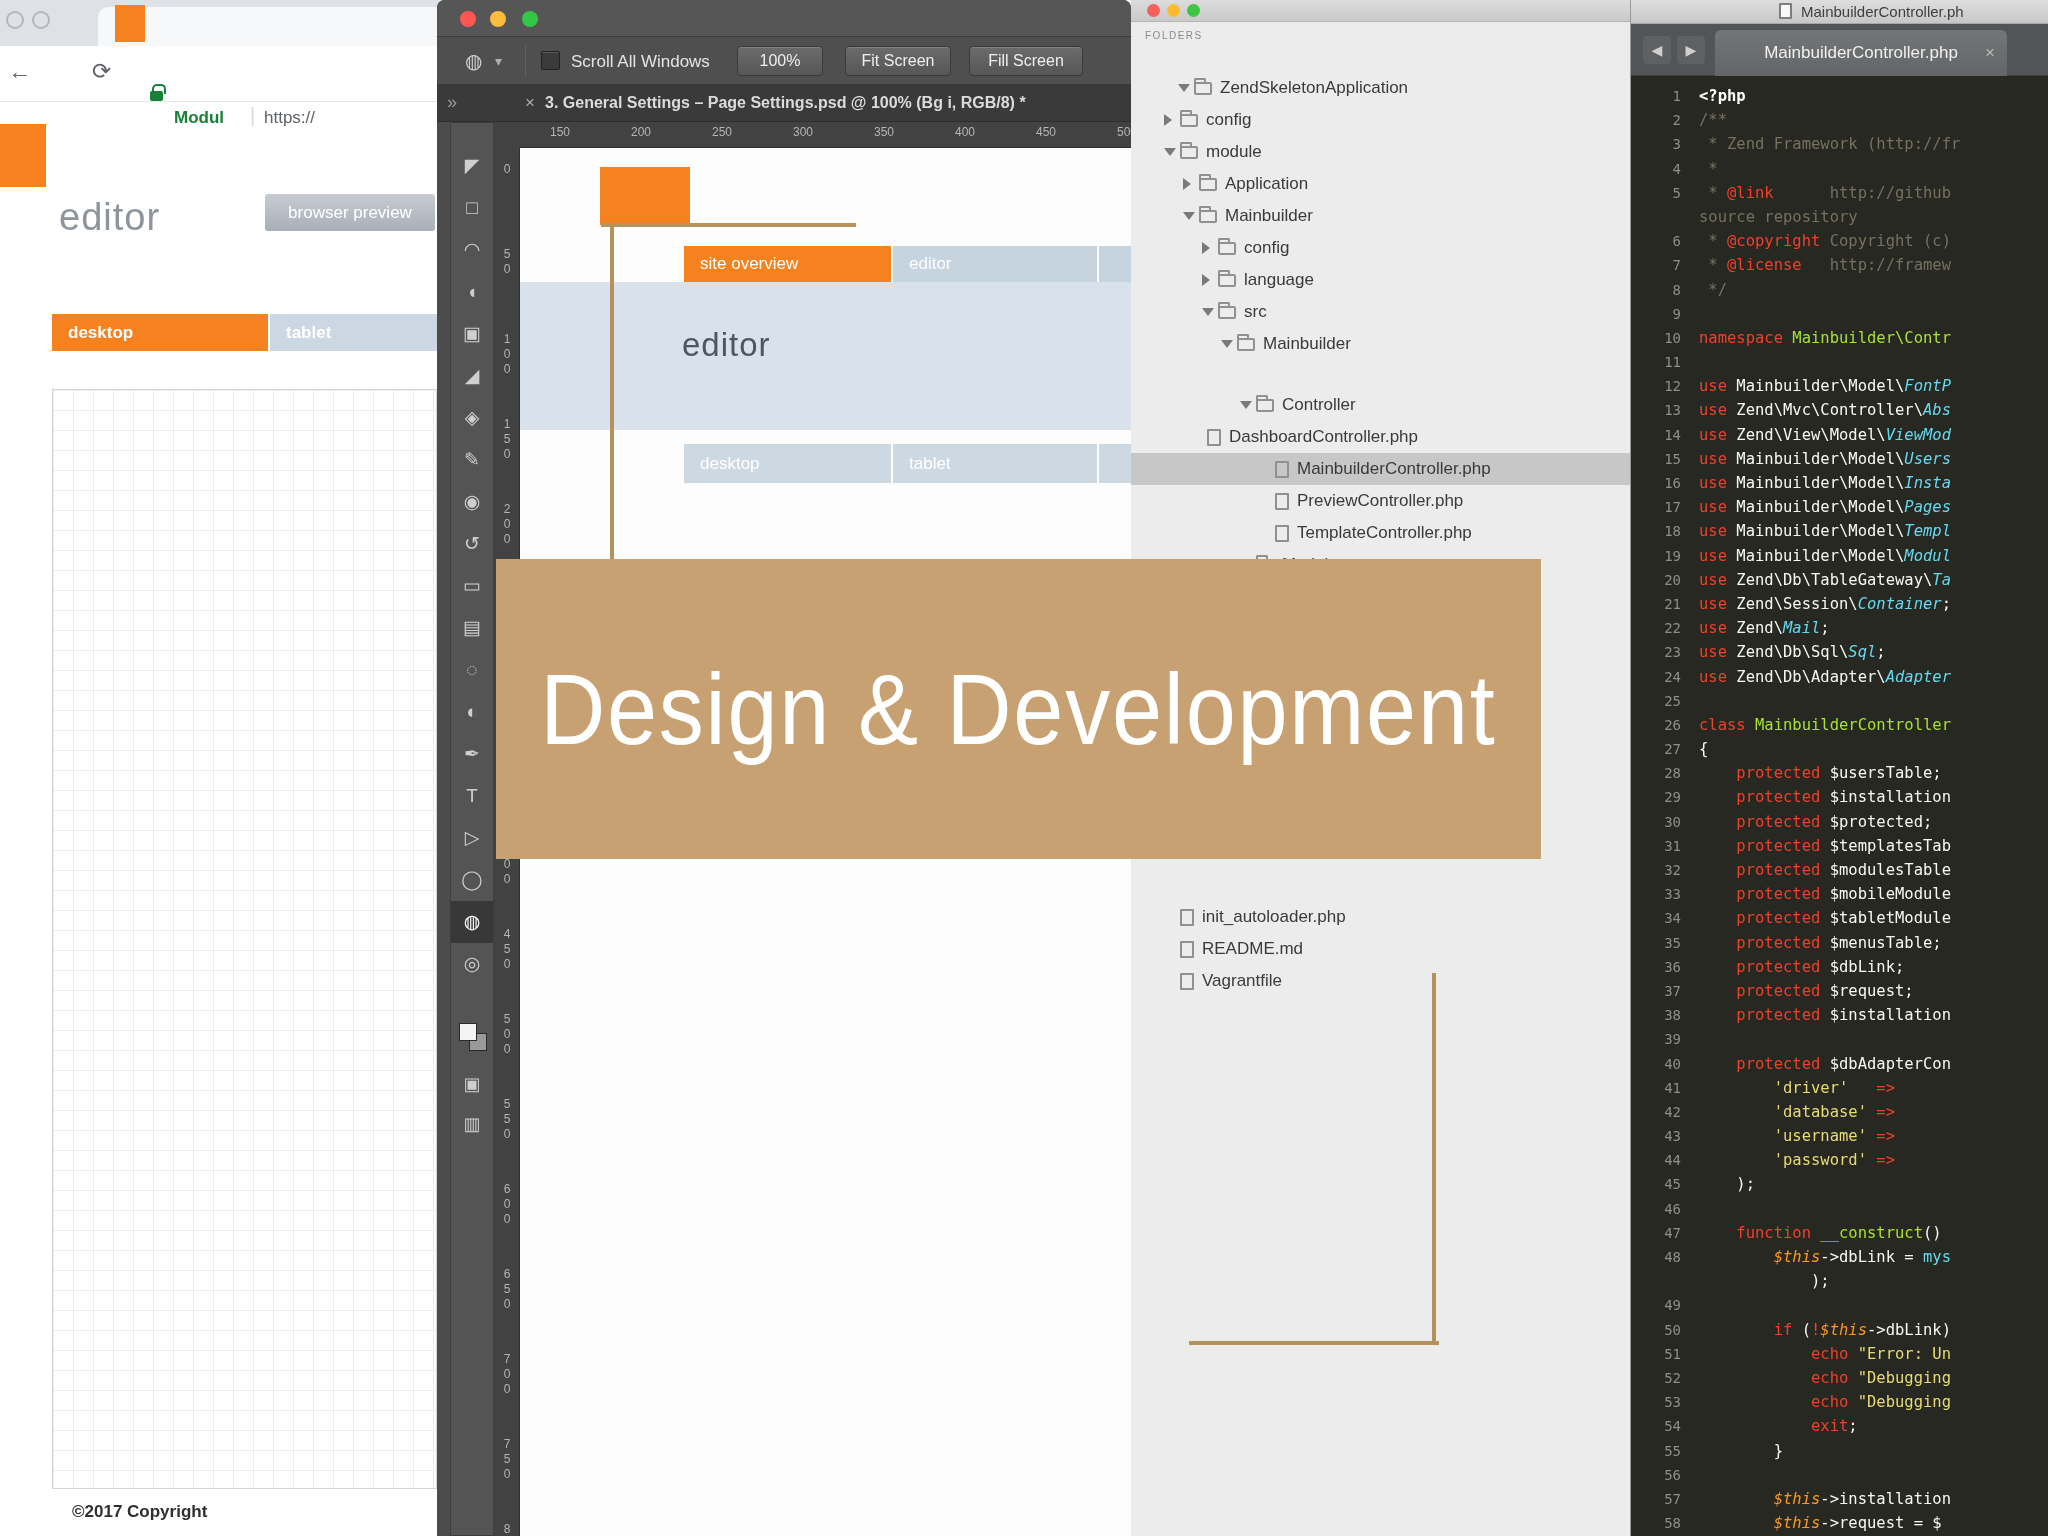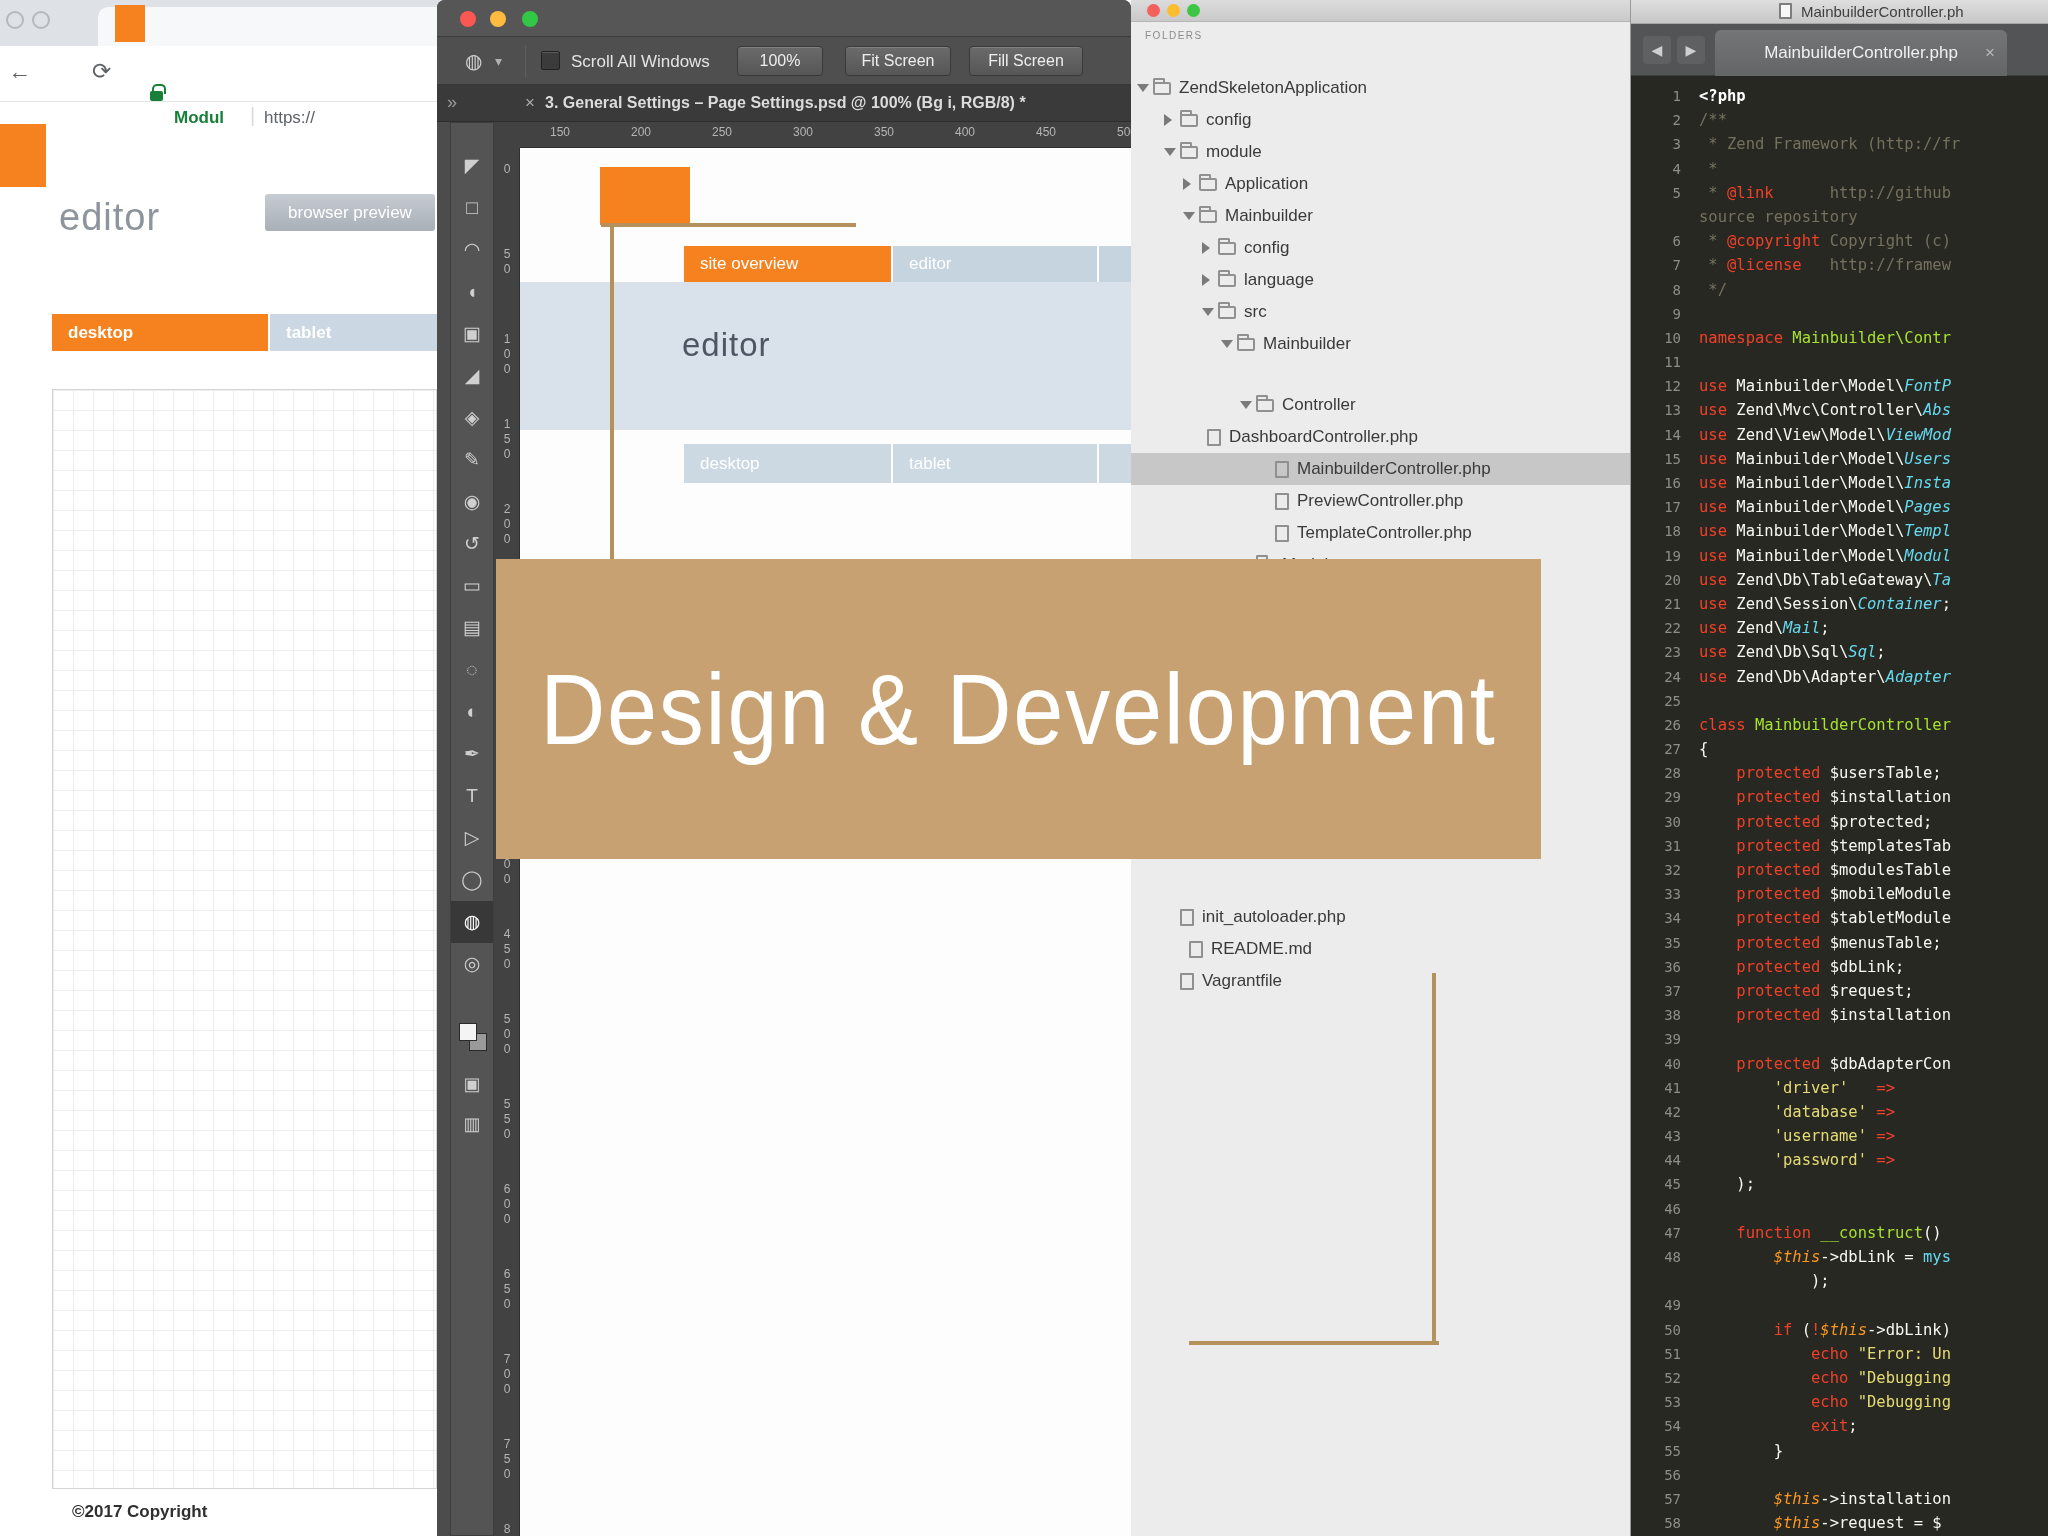--- a/index.html
+++ b/index.html
@@ -225,21 +225,21 @@
   </div>
 
   <div id="sidebar" class="abs">
     <div id="sb-chrome" class="abs">
       <span class="sdot" style="left:16px;background:#f4605c"></span>
       <span class="sdot" style="left:36px;background:#fbbd2e"></span>
       <span class="sdot" style="left:56px;background:#3ec544"></span>
     </div>
     <div id="sb-header" class="abs">FOLDERS</div>
     <div id="tree" class="abs">
-        <div class="trow" style="padding-left: 6px;">
+        <div class="trow" style="padding-left: 6px; margin-left: 41px;">
           <span class="tri">
             <i class="tri-open"></i>
           </span>
           <span class="icon-folder fol-noicon"></span>
           <span class="tlabel">ZendSkeletonApplication</span>
         </div>
         <div class="trow" style="padding-left: 33px;">
           <span class="tri">
             <i class="tri-closed"></i>
           </span>
@@ -330,21 +330,21 @@
             <i class="tri-closed"></i>
           </span>
           <span class="icon-folder fol-noicon"></span>
           <span class="tlabel">view</span>
         </div>
         <div class="tspacer"></div>
         <div class="trow" style="padding-left: 33px;">
           <span class="icon-file"></span>
           <span class="tlabel">init_autoloader.php</span>
         </div>
-        <div class="trow" style="padding-left: 33px; margin-left: 9px;">
+        <div class="trow" style="padding-left: 33px;">
           <span class="icon-file"></span>
           <span class="tlabel">README.md</span>
         </div>
         <div class="trow" style="padding-left: 33px;">
           <span class="icon-file"></span>
           <span class="tlabel">Vagrantfile</span>
         </div>
       </div>
   </div>
 

